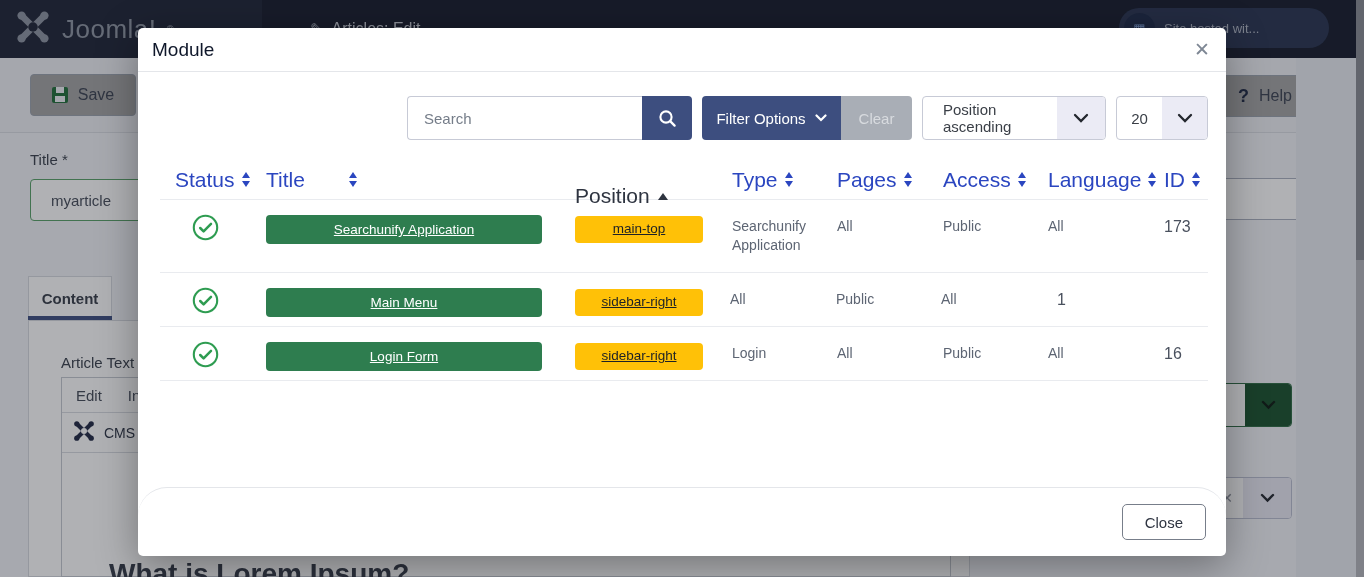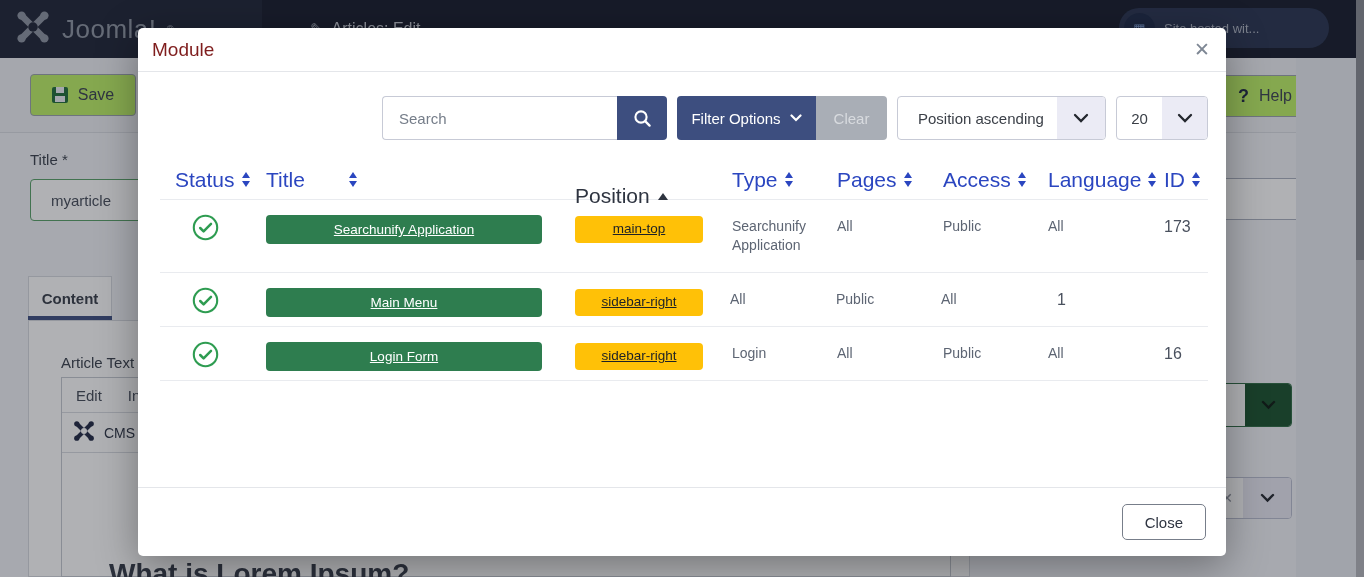--- a/index.html
+++ b/index.html
@@ -12,21 +12,21 @@
   .topbar-left { position:absolute; left:0; top:0; width:262px; height:58px; background:#1d2335; display:flex; align-items:center; padding-left:14px; gap:10px; }
   .brand-text { color:#8d94a1; font-size:26px; letter-spacing:.5px; }
   .brand-mark { color:#8d94a1; font-size:10px; vertical-align:top; }
   .page-heading { position:absolute; left:310px; top:20px; color:#c6cad3; font-size:16px; display:flex; gap:9px; align-items:center; }
   .pencil { color:#9aa0ad; font-size:15px; }
   .host-pill { position:absolute; left:1119px; top:8px; width:210px; height:40px; border-radius:21px; background:#27324f; display:flex; align-items:center; gap:9px; padding-left:5px; }
   .host-circle { width:31px; height:31px; border-radius:50%; background:#1b2746; display:flex; align-items:center; justify-content:center; color:#7f9fd6; font-size:13px; }
   .host-text { color:#aeb4c2; font-size:13px; }
 
   .pg-toolbar { position:absolute; left:0; top:58px; width:1364px; height:75px; background:#eef0f5; border-bottom:1px solid #d9dce2; }
-  .btn-ghost { position:absolute; background:#bef264; border:1px solid #9aa1ad; border-radius:4px; height:42px; display:flex; align-items:center; justify-content:center; gap:10px; font-size:16px; color:#3a4150; }
+  .btn-ghost { position:absolute; background:#a3a3a3; border:1px solid #9aa1ad; border-radius:4px; height:42px; display:flex; align-items:center; justify-content:center; gap:10px; font-size:16px; color:#3a4150; }
   .btn-save { left:30px; top:16px; width:106px; }
   .btn-help { left:1210px; top:17px; width:110px; }
   .floppy { width:16px; height:16px; background:#1f6e38; border-radius:2px; position:relative; }
   .floppy:before { content:""; position:absolute; left:4px; top:0; width:8px; height:6px; background:#eef0f5; }
   .floppy:after { content:""; position:absolute; left:3px; bottom:1px; width:10px; height:6px; background:#eef0f5; }
   .help-q { font-weight:bold; color:#1c2742; font-size:18px; }
 
   .fld-label { position:absolute; left:30px; top:151px; font-size:15px; color:#39404c; }
   .inp { position:absolute; background:#fff; border:1px solid #aab0bf; border-radius:4px; height:42px; font-size:15px; color:#454c59; display:flex; align-items:center; padding-left:20px; }
   .inp-title { left:30px; top:179px; width:370px; border-color:#57a066; }
@@ -49,35 +49,35 @@
   .side-panel { position:absolute; left:1296px; top:58px; width:60px; height:519px; background:#e9ecf2; }
   .scrollbar { position:absolute; left:1356px; top:0; width:8px; height:577px; background:#b4b6bc; }
   .scroll-thumb { position:absolute; left:0; top:0; width:8px; height:260px; background:#878a92; }
 
   
   .backdrop { position:absolute; inset:0; background:rgba(28,31,39,.35); z-index:5; }
 
   
   .modal { position:absolute; left:138px; top:28px; width:1088px; height:528px; background:#fff; border-radius:5px; box-shadow:0 10px 40px rgba(0,0,0,.35); z-index:10; display:flex; flex-direction:column; }
   .m-header { height:44px; border-bottom:1px solid #e4e6ea; display:flex; align-items:center; padding:0 16px 0 14px; flex:0 0 auto; }
-  .m-title { font-size:19px; font-weight:500; color:#7f1d1d; }
+  .m-title { font-size:19px; font-weight:500; color:#0f172a; }
   .m-close { margin-left:auto; color:#7e8794; font-size:19px; line-height:1; cursor:pointer; background:none; border:none; font-family:inherit; }
 
   .m-toolbar { margin-top:24px; padding:0 18px 0 22px; display:flex; justify-content:flex-end; gap:10px; height:44px; flex:0 0 auto; }
   .search-wrap { display:flex; }
   .search-input { width:235px; height:44px; border:1px solid #c7cad6; border-right:none; border-radius:4px 0 0 4px; padding:4px 16px; font-size:15px; color:#3a3f47; font-family:inherit; outline:none; }
   .search-input::placeholder { color:#757d89; }
   .search-btn { width:50px; height:44px; background:#3d4e7f; border:none; border-radius:0 4px 4px 0; display:flex; align-items:center; justify-content:center; cursor:pointer; }
   .filter-group { display:flex; }
   .btn-filter { width:139px; height:44px; background:#3d4e7f; color:#fff; border:none; border-radius:4px 0 0 4px; font-size:15px; font-family:inherit; display:flex; align-items:center; justify-content:center; gap:9px; cursor:pointer; }
   .btn-clear { width:71px; height:44px; background:#a9aeb6; color:#d8dbdf; border:none; border-radius:0 4px 4px 0; font-size:15px; font-family:inherit; cursor:pointer; }
   .select { height:44px; border:1px solid #c7cad6; border-radius:4px; background:#fff; display:flex; align-items:center; overflow:hidden; cursor:pointer; }
   .select .sel-text { font-size:15px; color:#3a3f47; }
   .select .sel-caret { height:100%; background:#ebebf5; display:flex; align-items:center; justify-content:center; }
-  .sel-sort { width:209px; }
+  .sel-sort { width:184px; }
   .sel-sort .sel-text { flex:1; padding-left:20px; }
   .sel-sort .sel-caret { width:48px; }
   .sel-limit { width:92px; }
   .sel-limit .sel-text { width:46px; text-align:center; }
   .sel-limit .sel-caret { width:46px; }
 
   .m-table { margin:20px 18px 0 22px; flex:1 1 auto; overflow:hidden; }
   .thead { display:flex; height:40px; align-items:center; border-bottom:1px solid #e9ebef; }
   .th { font-weight:normal; font-size:21px; color:#2b46c0; display:flex; align-items:center; cursor:pointer; }
   .th.sorted { color:#2e3440;margin-top:33px; }
@@ -91,21 +91,21 @@
   .tr { display:flex; align-items:flex-start; border-bottom:1px solid #e9ebef; }
   .td { font-size:14px; color:#5d6573; line-height:1.35; }
   .td.c1 { padding-top:14px; padding-left:32px; }
   .td.c2 { padding-top:15px; }
   .td.c3 { padding-top:16px; }
   .td.c4,.td.c5,.td.c6,.td.c7 { padding-top:17px; padding-bottom:17px; }
   .td.c8 { padding-top:16px; font-size:16px; color:#4a515e; }
   .title-btn { width:276px; height:29px; background:#2e7d4f; color:#fff; border:none; border-radius:4px; font-size:13.5px; text-decoration:underline; font-family:inherit; cursor:pointer; }
   .pos-badge { display:flex; width:128px; height:27px; background:#ffc107; color:#1d2126; border-radius:4px; font-size:13.5px; text-decoration:underline; align-items:center; justify-content:center; cursor:pointer; }
 
-  .m-footer { flex:0 0 69px; border-top:1px solid #e4e6ea; display:flex; justify-content:flex-end; align-items:flex-start; padding:16px 20px 0 0; }
+  .m-footer { flex:0 0 69px; border-top:1px solid #e4e6ea; display:flex; justify-content:flex-end; align-items:flex-start; padding:16px 20px 0 0;border-radius:29px; }
   .btn-close { height:36px; padding:0 22px; background:#fff; border:1px solid #777e8a; border-radius:5px; font-size:15px; color:#2f3542; font-family:inherit; cursor:pointer; }
 
   .chev { display:block; }
 </style>
 </head>
 <body>
 
 <div class="page">
   <div class="topbar">
     <div class="topbar-left">

